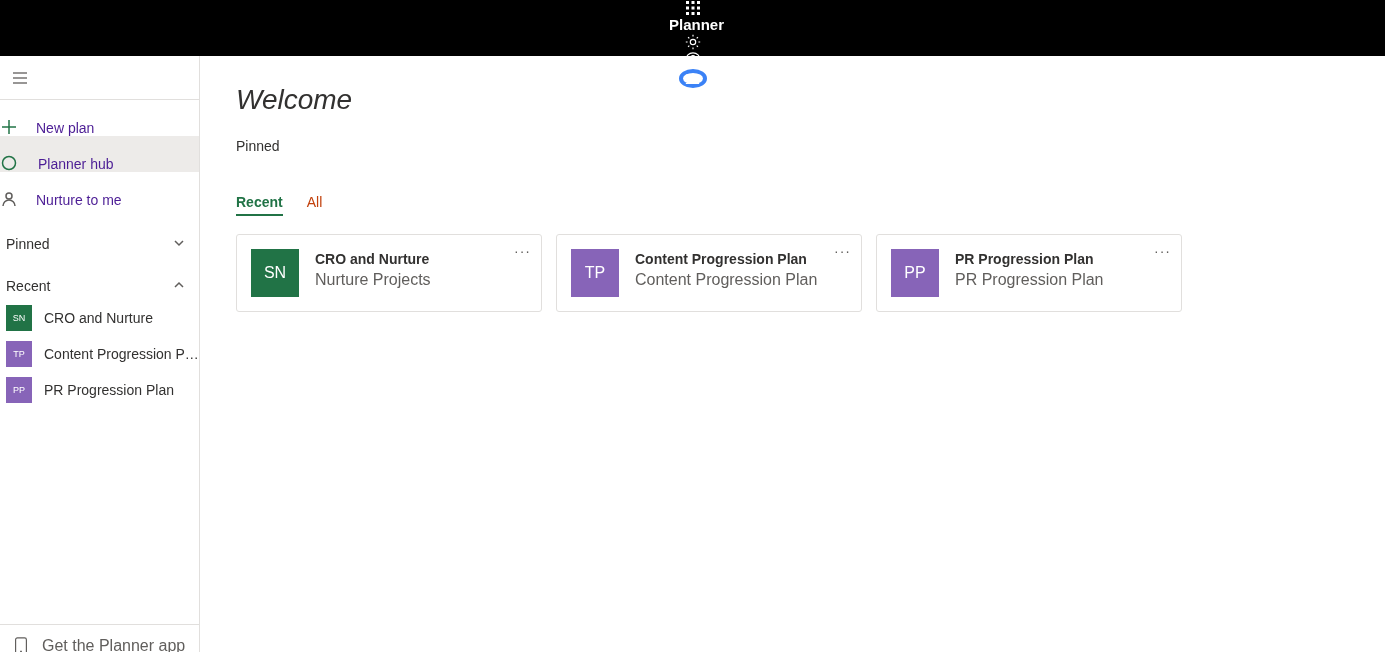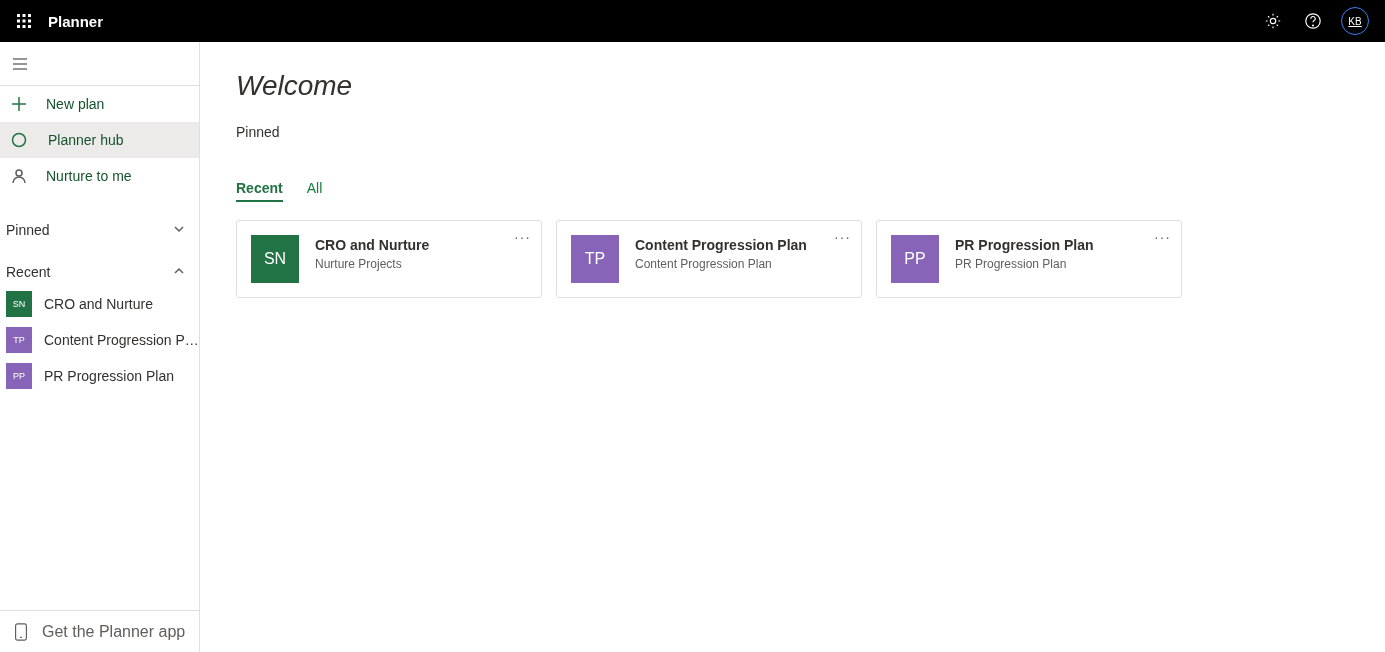--- a/index.html
+++ b/index.html
@@ -7,26 +7,27 @@
       font-family: "Segoe UI", -apple-system, BlinkMacSystemFont, sans-serif;
       width: 1385px;
       height: 652px;
       overflow: hidden;
       background: #fff;
       color: #323130;
     }
 
     
     .topbar {
-      height: 42px;
+      height: 56px;
       background: #000;
       display: flex;
       align-items: center;
       padding: 0 8px;
       color: #fff;
+      flex-direction: column;
     }
     .waffle {
       width: 32px;
       height: 32px;
       display: flex;
       align-items: center;
       justify-content: center;
       cursor: pointer;
     }
     .waffle svg { width: 16px; height: 16px; fill: #fff; }
@@ -43,21 +44,21 @@
       align-items: center;
       justify-content: center;
       cursor: pointer;
       color: #fff;
     }
     .topbar-icon svg { width: 18px; height: 18px; stroke: #fff; fill: none; stroke-width: 1.3; }
     .avatar-circle {
       width: 28px;
       height: 28px;
       border-radius: 50%;
-      border: 1px solid #3b82f6;
+      border: 4px solid #3b82f6;
       display: flex;
       align-items: center;
       justify-content: center;
       font-size: 10px;
       color: #fff;
       margin: 0 8px;
       cursor: pointer;
       text-decoration: underline;
     }
 
@@ -79,27 +80,26 @@
       height: 44px;
       display: flex;
       align-items: center;
       padding-left: 12px;
       border-bottom: 1px solid #e1dfdd;
     }
     .hamburger-row svg { width: 16px; height: 16px; stroke: #605e5c; stroke-width: 1.3; fill: none; cursor:pointer; }
 
     .nav-item {
       display: flex;
-      align-items: center;
+      align-items: flex-end;
       height: 36px;
-      padding-left: 10px;
       cursor: pointer;
       gap: 18px;
       font-size: 14px;
-      color: #14532d;
+      color: #4c1d95;
     }
     .nav-item.active {
       background: #edebe9;
       gap: 20px;
     }
     .nav-icon {
       width: 18px;
       height: 18px;
       display: flex;
       align-items: center;
@@ -180,21 +180,21 @@
       margin-bottom: 40px;
     }
 
     .tabs {
       display: flex;
       gap: 24px;
       margin-bottom: 18px;
     }
     .tab {
       font-size: 14px;
-      color: #15803d;
+      color: #c2410c;
       cursor: pointer;
       padding-bottom: 4px;
     }
     .tab.active {
       color: #217346;
       font-weight: 600;
       border-bottom: 2px solid #217346;
     }
 
     .cards {
@@ -229,21 +229,21 @@
       flex-direction: column;
       gap: 4px;
       margin-top: 2px;
     }
     .plan-card .title {
       font-size: 14px;
       font-weight: 600;
       color: #323130;
     }
     .plan-card .subtitle {
-      font-size: 12px;
+      font-size: 16px;
       color: #605e5c;
     }
     .card-more {
       position: absolute;
       top: 8px;
       right: 10px;
       cursor: pointer;
       color: #605e5c;
       font-size: 14px;
       letter-spacing: 1px;

